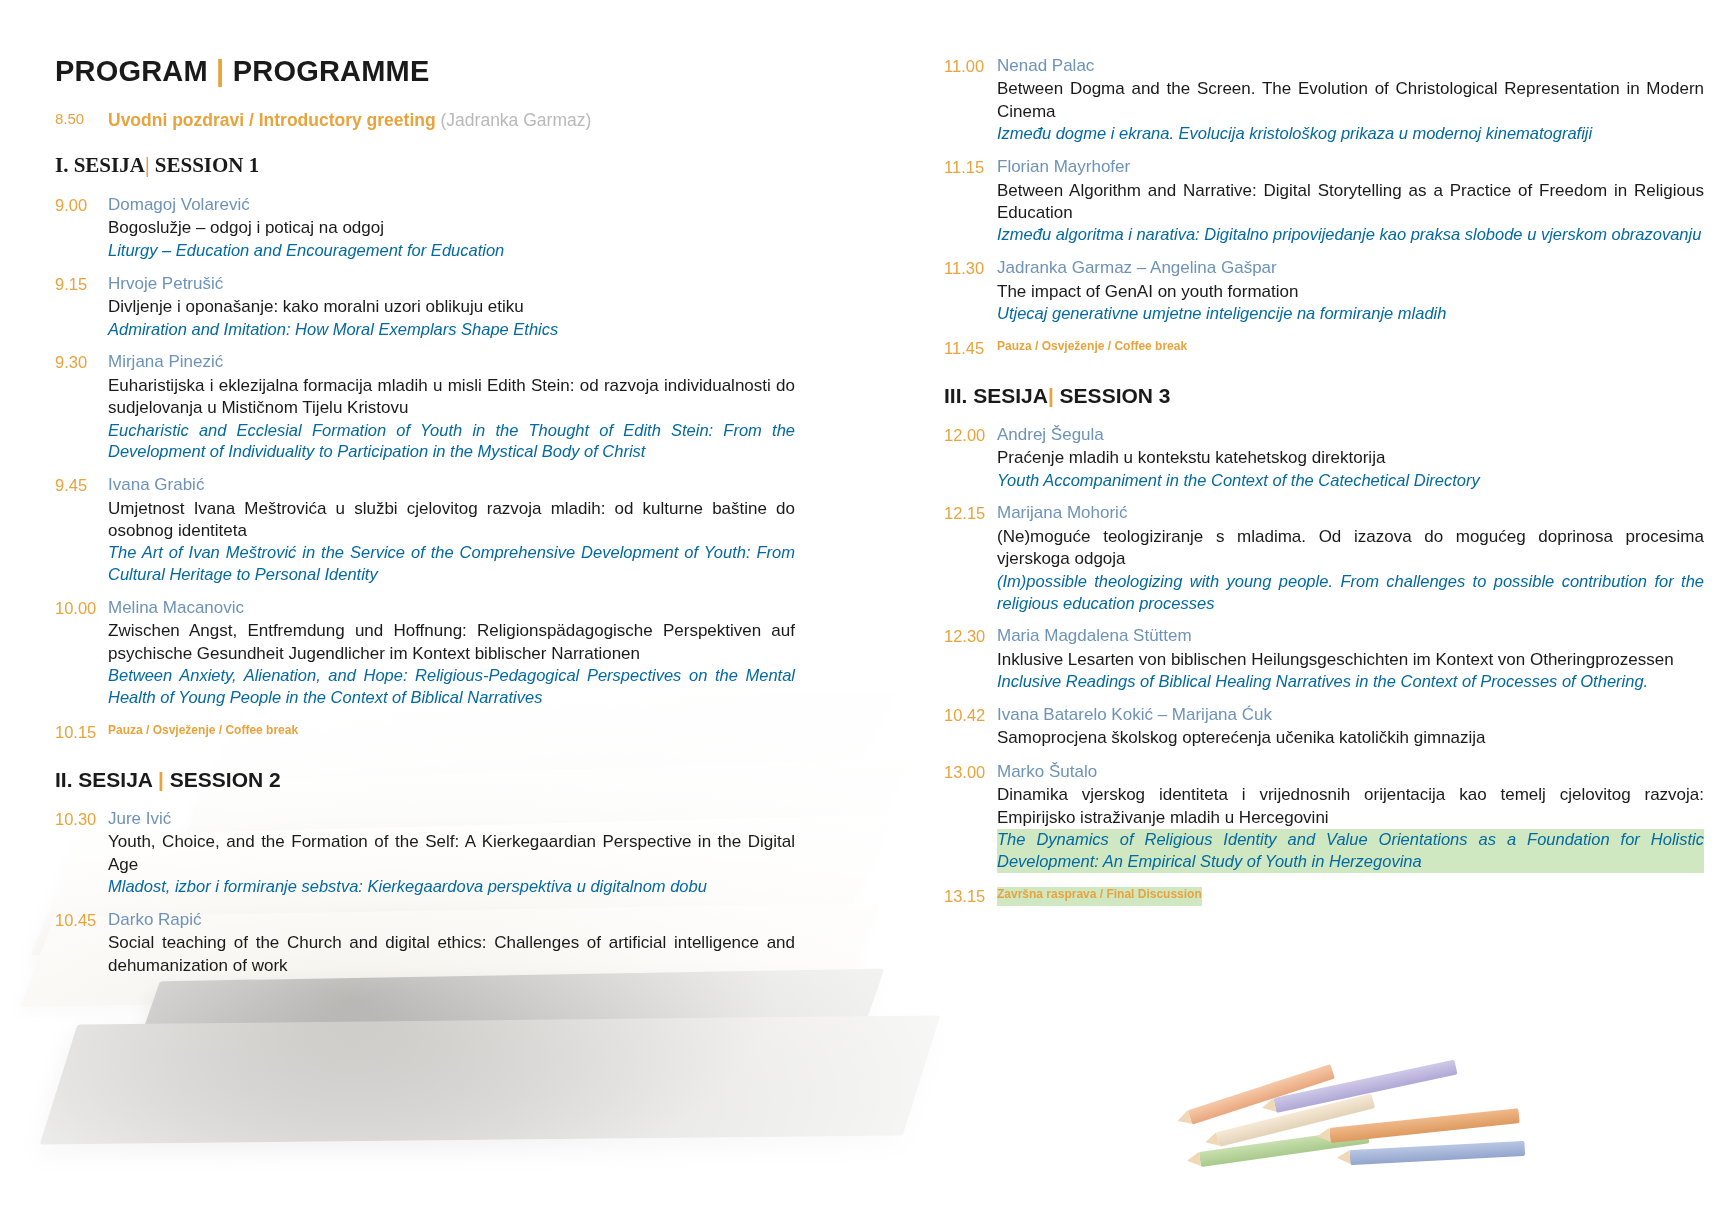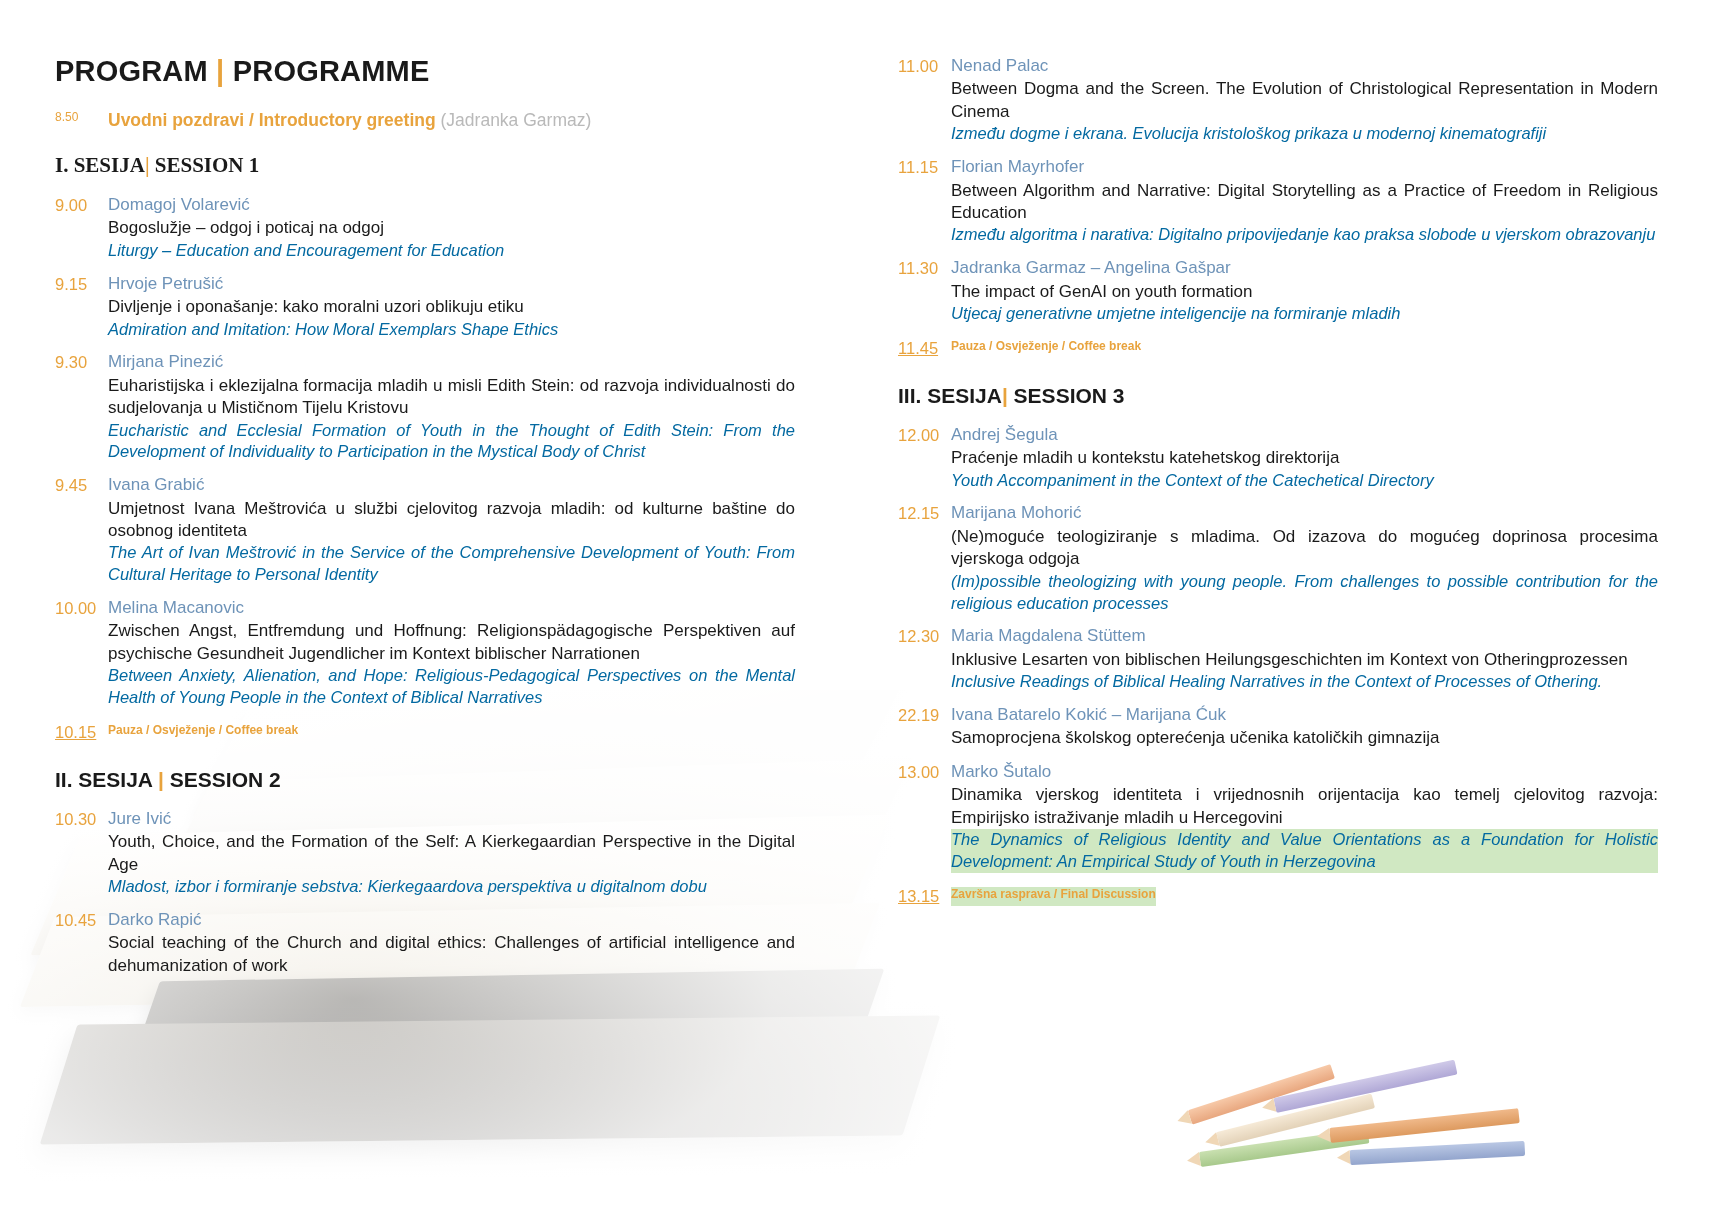--- a/index.html
+++ b/index.html
@@ -122,38 +122,38 @@
     border-bottom: 7.5px solid transparent;
     border-right: 13px solid #f0d7b6;
   }
 
   
   .col {
     position: absolute;
     top: 55px;
   }
   .col-left { left: 55px; width: 740px; }
-  .col-right { left: 898px; width: 760px; }
+  .col-right { left: 944px; width: 760px; }
 
   .title {
     font-size: 29px;
     font-weight: bold;
     letter-spacing: 0.2px;
     margin: 0 0 22px 0;
     color: #1a1a1a;
   }
   .title .bar { color: #e8a33d; font-weight: bold; }
 
   .greeting-row {
     display: flex;
     margin-bottom: 22px;
   }
   .greeting-row .time {
     color: #e8a33d;
-    font-size: 12px;
+    font-size: 15px;
     width: 53px;
     flex: 0 0 53px;
   }
   .greeting-row .greet-text {
     font-size: 17.5px;
     color: #e8a33d;
     font-weight: 600;
   }
   .greeting-row .greet-text .author {
     color: #b9b9b9;
@@ -201,21 +201,20 @@
 
   .break-row {
     display: flex;
     margin: 14px 0 4px 0;
   }
   .break-row .time {
     flex: 0 0 53px;
     width: 53px;
     font-size: 16.5px;
     color: #e8a33d;
-    text-decoration: underline;
   }
   .break-row .label {
     font-size: 12px;
     color: #e8a33d;
     font-weight: 600;
   }
   .highlight-green {
     background: rgba(150, 205, 120, 0.45);
   }
 </style>
@@ -411,21 +410,21 @@
     <div class="item">
       <div class="time">12.30</div>
       <div class="body">
         <div class="speaker">Maria Magdalena Stüttem</div>
         <div class="title-orig">Inklusive Lesarten von biblischen Heilungsgeschichten im Kontext von Otheringprozessen</div>
         <div class="title-trans">Inclusive Readings of Biblical Healing Narratives in the Context of Processes of Othering.</div>
       </div>
     </div>
 
     <div class="item">
-      <div class="time">22.19</div>
+      <div class="time">10.42</div>
       <div class="body">
         <div class="speaker">Ivana Batarelo Kokić – Marijana Ćuk</div>
         <div class="title-orig">Samoprocjena školskog opterećenja učenika katoličkih gimnazija</div>
       </div>
     </div>
 
     <div class="item">
       <div class="time">13.00</div>
       <div class="body">
         <div class="speaker">Marko Šutalo</div>

